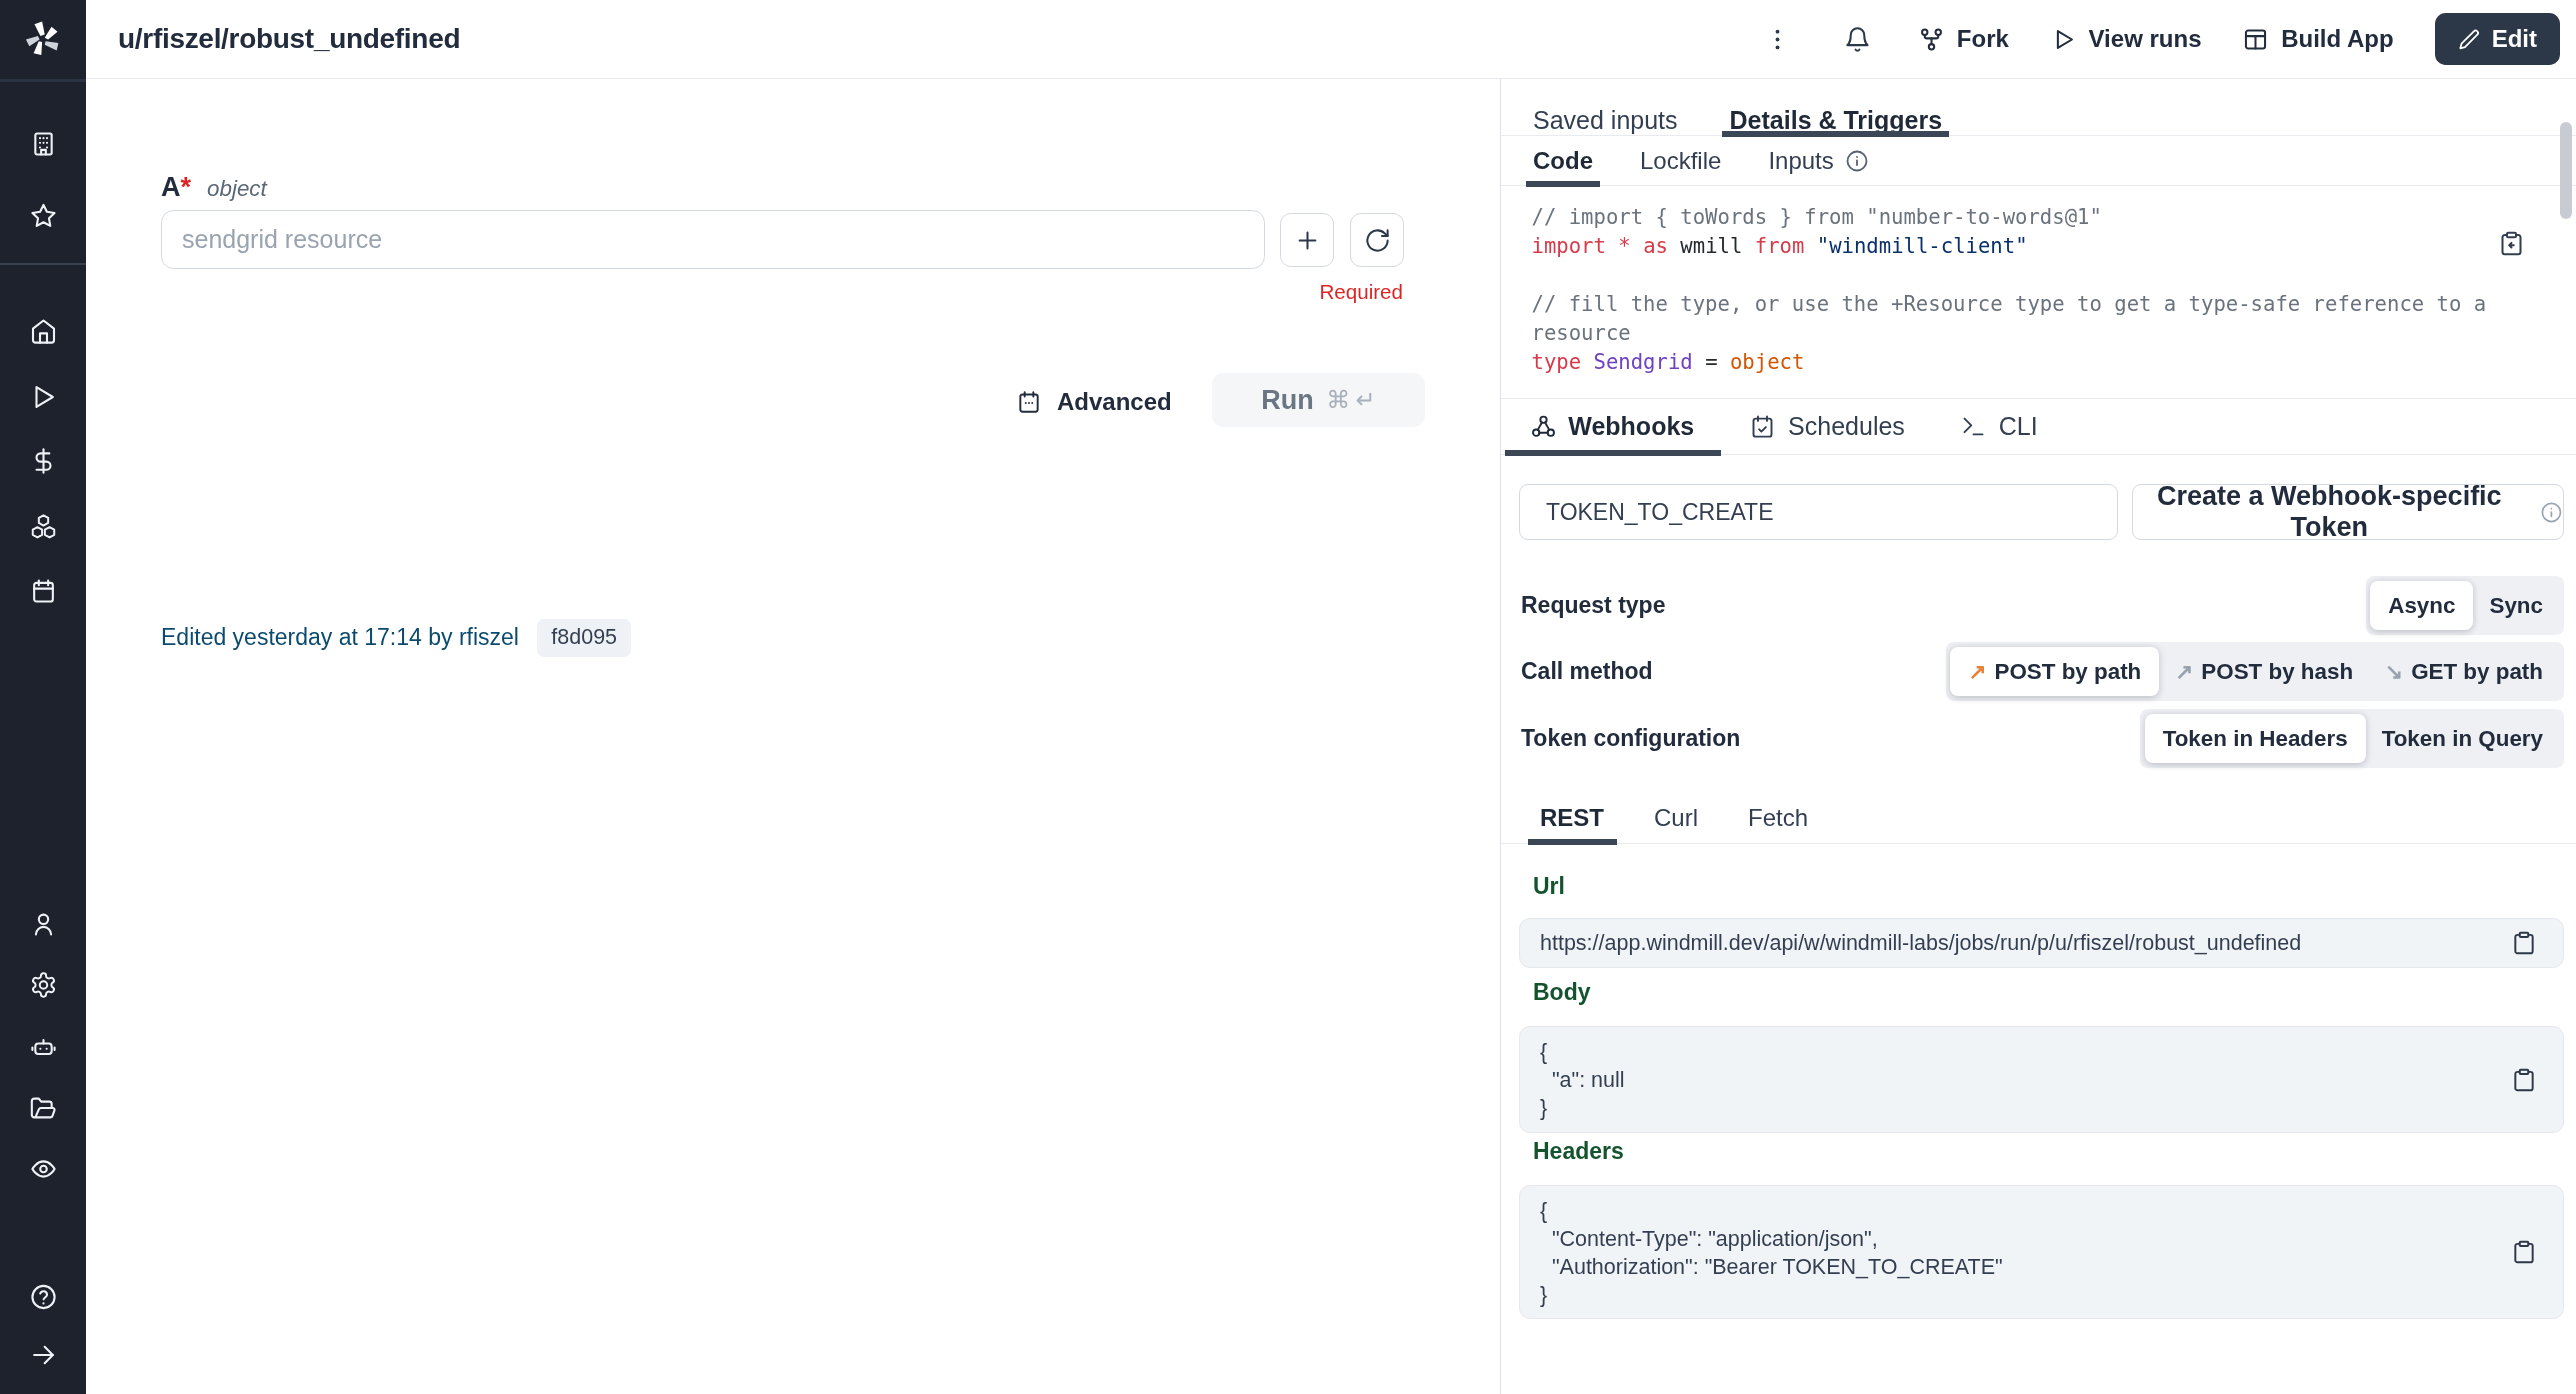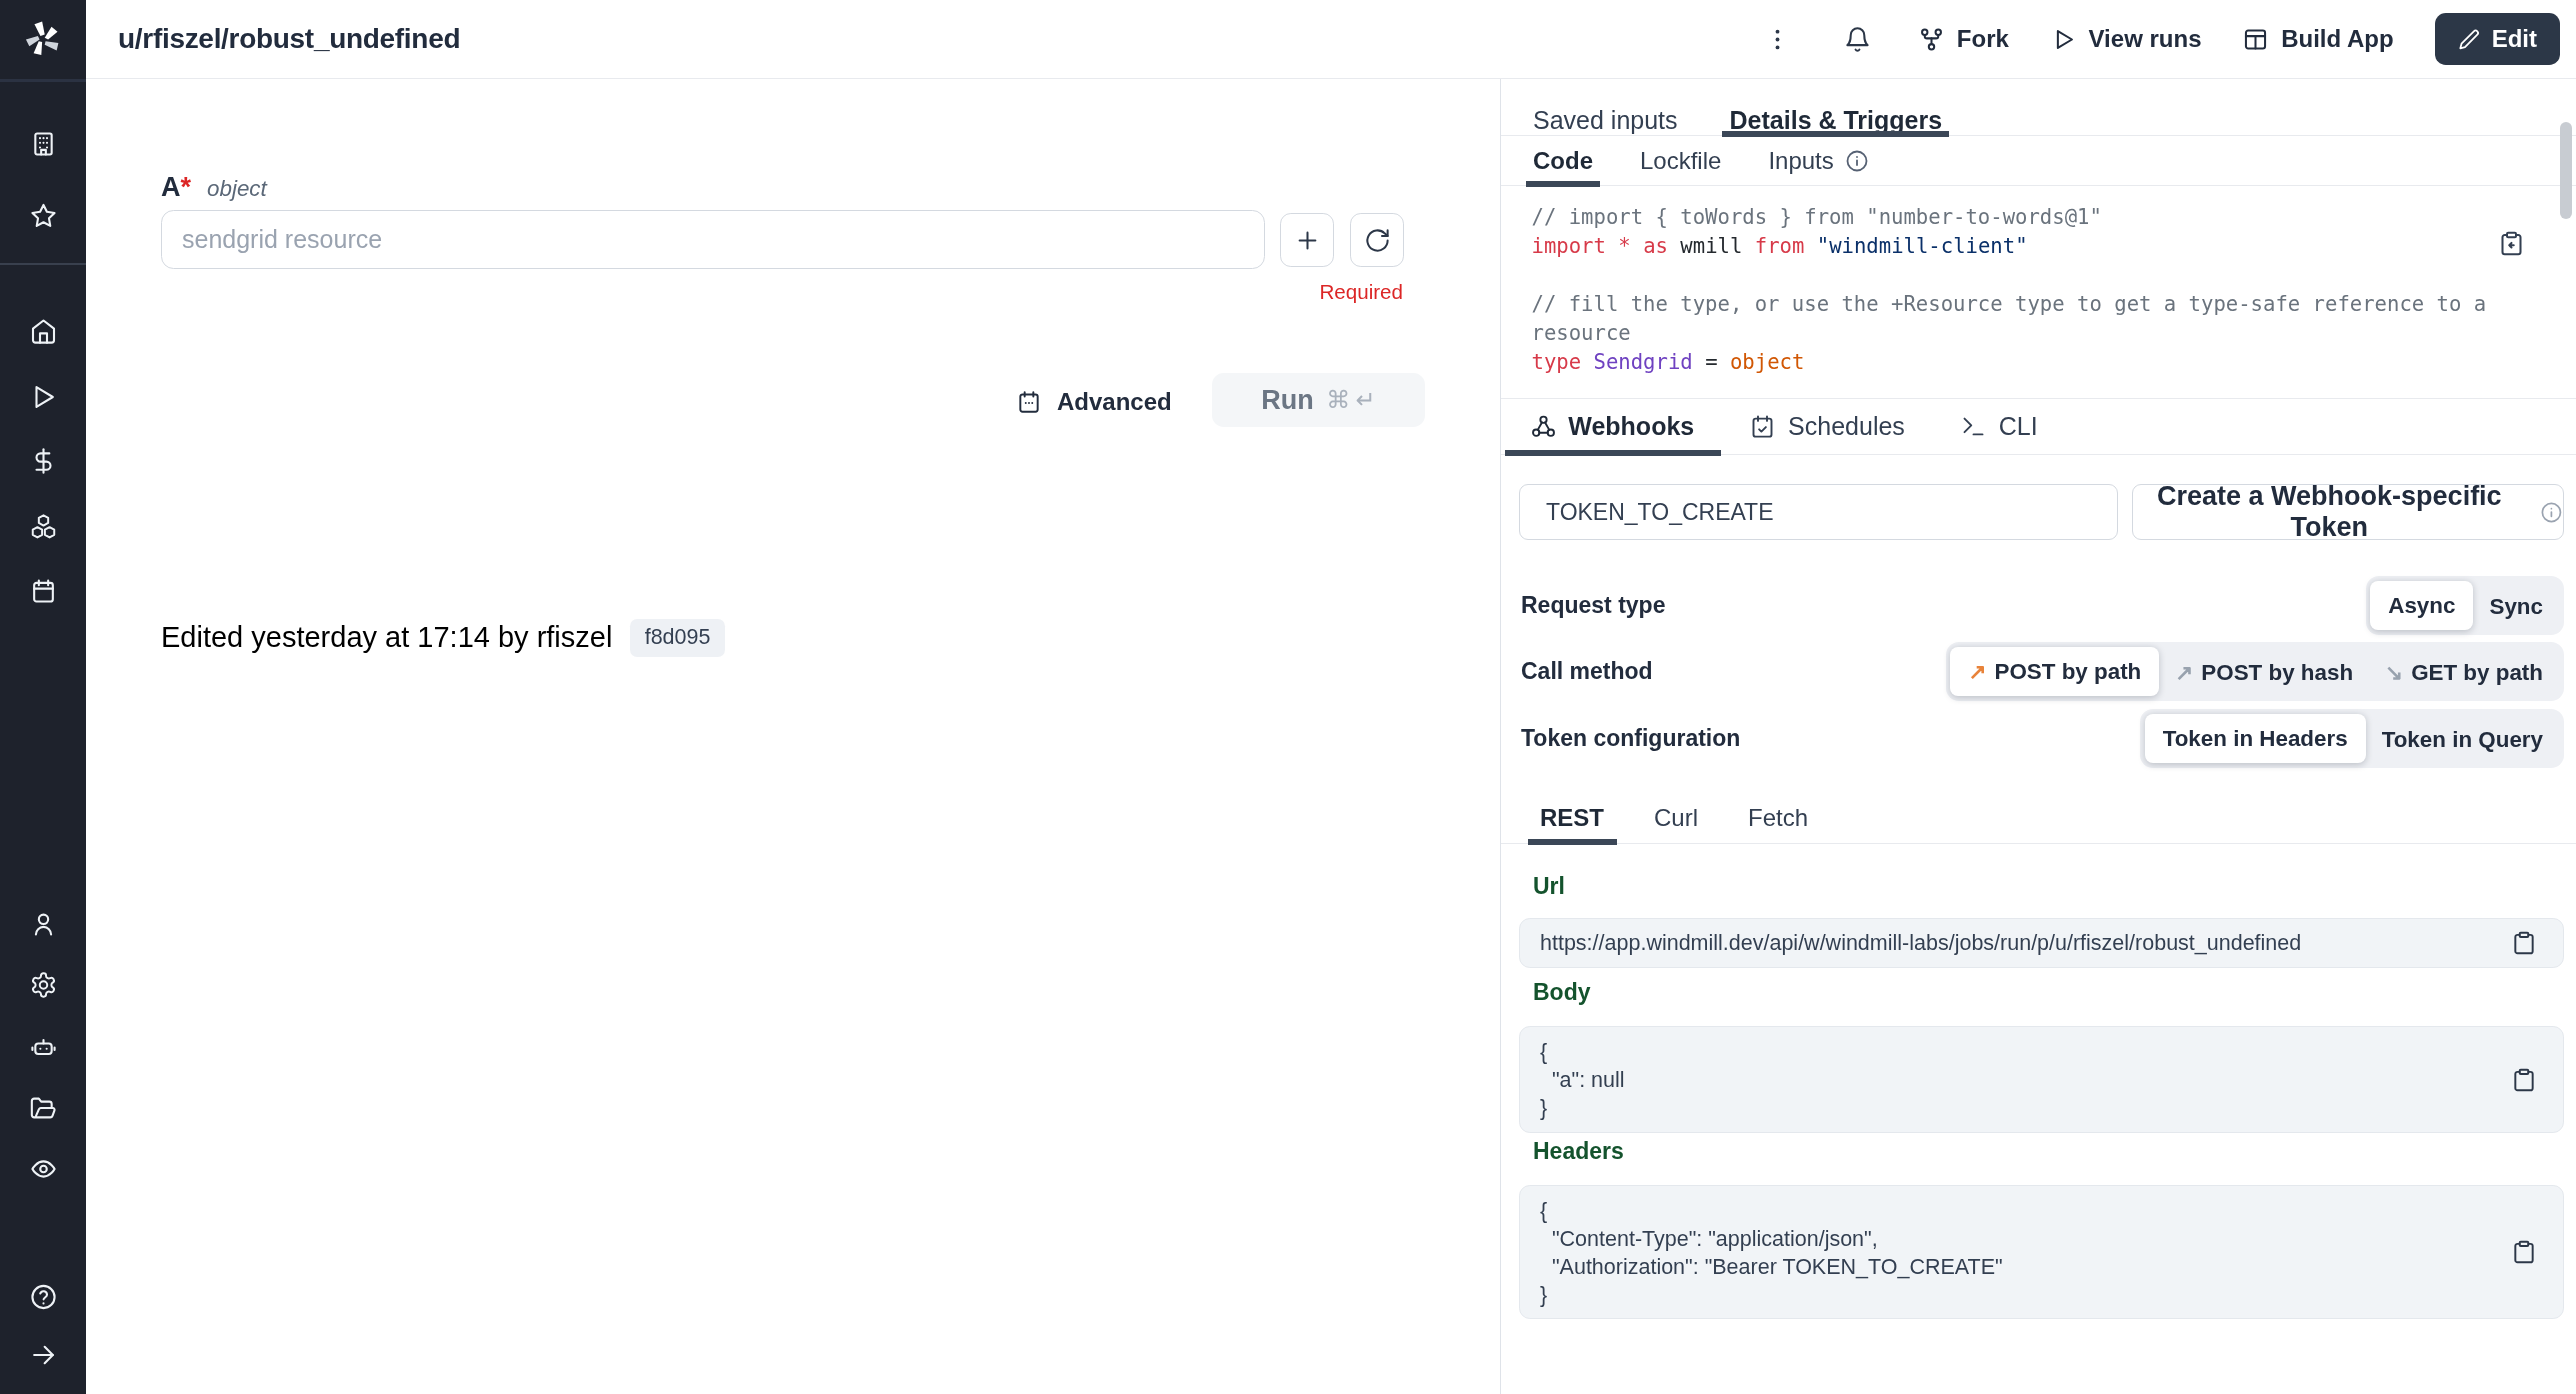--- a/index.html
+++ b/index.html
@@ -76,21 +76,21 @@
   .advanced-btn svg { width: 26px; height: 26px; }
   .run-btn {
     position: absolute; left: 1126px; top: 294px; width: 213px; height: 54px;
     background: #f4f6f8; border: none; border-radius: 11.7px;
     display: flex; align-items: center; justify-content: center; gap: 12.5px;
     cursor: pointer; font-family: inherit;
   }
   .run-label { font-size: 27px; font-weight: 700; color: #6b7684; }
   .run-kbd { font-size: 24px; color: #a9b1bc; }
   .edited-row { position: absolute; left: 75px; top: 540px; display: flex; align-items: center; gap: 18px; }
-  .edited-txt { font-size: 29px; color: #000000; }
+  .edited-txt { font-size: 23px; color: #0c4a6e; }
   .hash-badge { background: #eef1f5; border-radius: 7.2px; padding: 6.3px 14.3px; font-size: 21.5px; color: #333f51; }
 
   
   #panel {
     position: absolute; left: 1500px; top: 79px; width: 1076px; height: 1316px;
     background: #fff; border-left: 1.8px solid #dfe3e9;
   }
   .prow { position: absolute; left: 0; right: 0; }
   .tabs-row { top: 0; height: 57px; border-bottom: 1.8px solid #e8eaee; display: flex; padding-left: 32px; gap: 52px; }
   .tab { position: relative; height: 100%; display: flex; align-items: flex-end; gap: 11.7px; font-size: 25px; color: #333f51; font-weight: 500; cursor: pointer; }
@@ -125,21 +125,21 @@
   }
   .create-token-btn {
     flex: 1; height: 56px; border: 1.8px solid #d4d9e0; border-radius: 9px; background: #fff;
     display: flex; align-items: center; justify-content: center; gap: 14.3px;
     font-size: 27px; font-weight: 700; color: #222c3d; cursor: pointer; font-family: inherit;
   }
   .create-token-btn svg { width: 25px; height: 25px; color: #9aa3b0; }
 
   .opt-row { display: flex; align-items: center; justify-content: space-between; left: 20px; right: 12.5px; }
   .opt-label { font-size: 23px; font-weight: 600; color: #222c3d; }
-  .toggle-group { background: #eef0f4; border-radius: 13px; padding: 4.5px; display: flex; align-items: flex-end; margin-left: 10px; }
+  .toggle-group { background: #eef0f4; border-radius: 8px; padding: 4.5px; display: flex; align-items: center; margin-left: 10px; }
   .toggle-opt {
     display: flex; align-items: center; gap: 8px; padding: 10px 16px; border-radius: 8px;
     font-size: 22.4px; font-weight: 600; color: #222c3d; white-space: nowrap; cursor: pointer;
   }
   .toggle-opt.selected { background: #fff; box-shadow: 0 1.8px 7.2px rgba(15,23,42,.22); padding: 11.7px 18px; }
   .opt-arrow { font-size: 21.5px; color: #98a2ae; }
   .toggle-opt.selected .opt-arrow.orange { color: #e8833a; }
   #request-type-row { top: 496px; height: 61px; }
   #call-method-row { top: 561px; height: 63px; }
   #token-config-row { top: 628px; height: 63px; }

